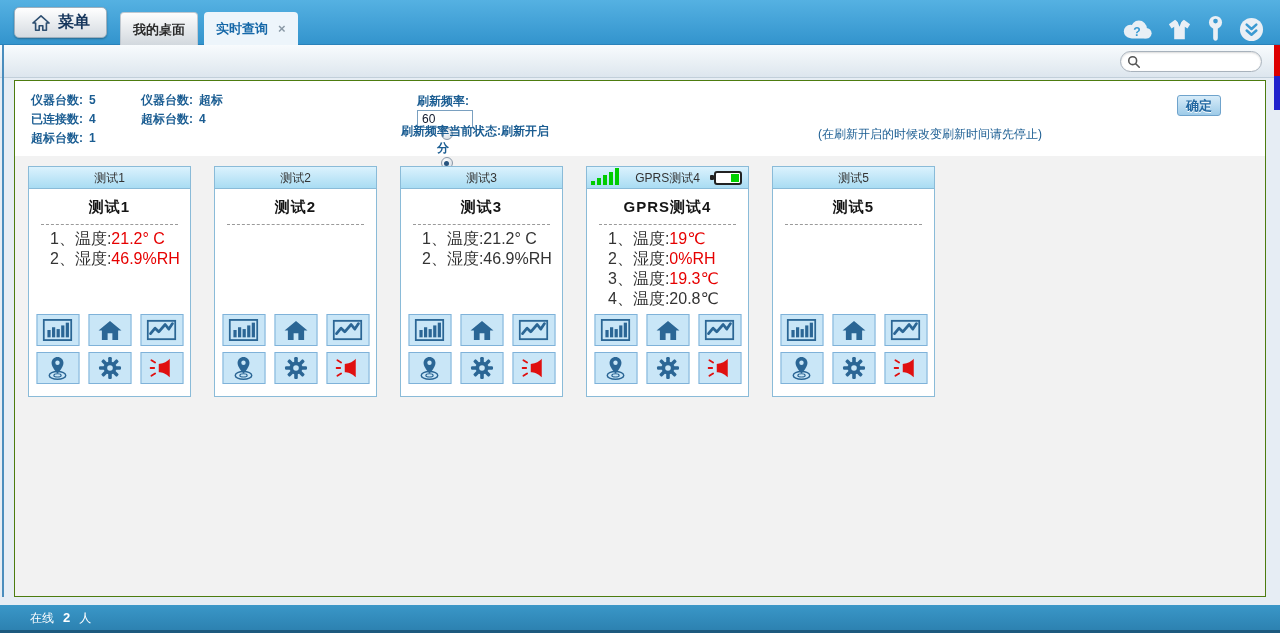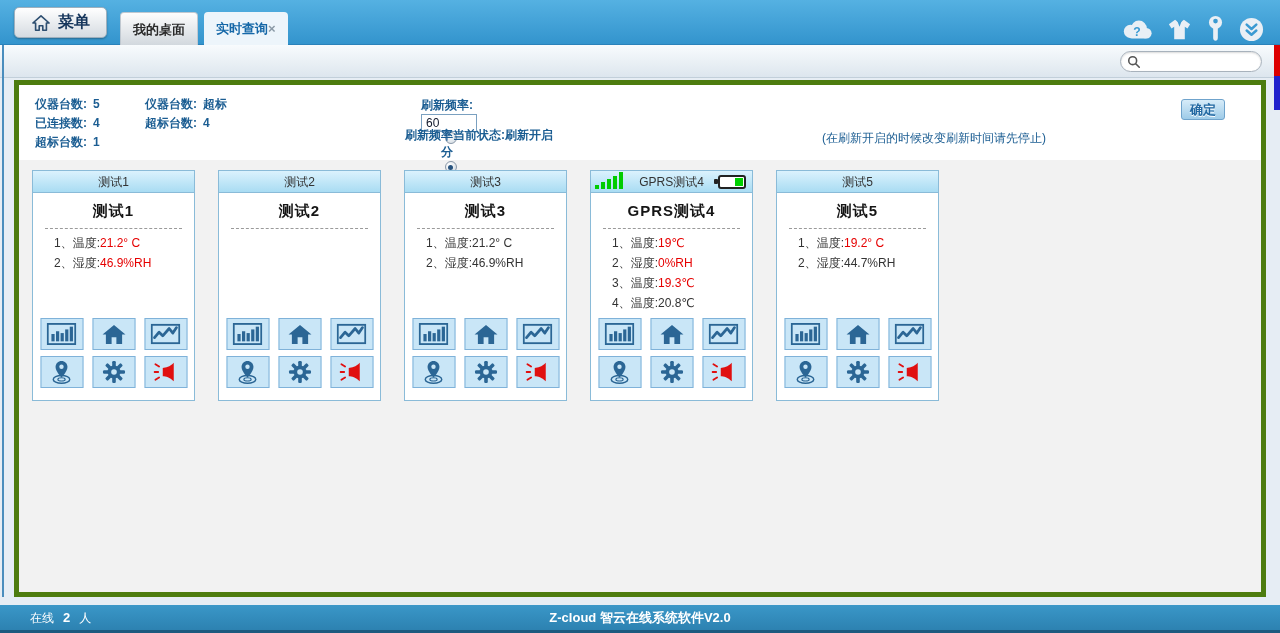--- a/index.html
+++ b/index.html
@@ -10,39 +10,39 @@
   .topbar { position:absolute; left:0; top:0; width:1280px; height:45px;
     background:linear-gradient(180deg,#55b1e2,#3394cd); border-bottom:1px solid #2a82ba; }
   .menu-btn { position:absolute; left:14px; top:7px; width:93px; height:31px;
     background:linear-gradient(180deg,#ffffff,#d5dbe1); border:1px solid #9fb0bd; border-radius:5px;
     display:flex; align-items:center; justify-content:center; gap:7px;
     font-size:16px; font-weight:bold; color:#16365c; box-shadow:0 1px 2px rgba(0,0,0,.3); cursor:pointer; }
   .tabs { position:absolute; left:120px; top:12px; height:33px; display:flex; gap:6px; }
   .tab { height:33px; line-height:33px; padding:0 12px; font-size:13px; font-weight:bold;
     border-radius:4px 4px 0 0; cursor:pointer; }
   .tab.inactive { background:linear-gradient(180deg,#fdfdfd,#d2d8de); color:#2a2a2a; border:1px solid #c0c8d0; border-bottom:none; }
-  .tab.active { background:#edf5fb; color:#1668a8; display:flex; align-items:flex-start; gap:0; }
+  .tab.active { background:#edf5fb; color:#1668a8; display:flex; align-items:flex-start; gap:10px; }
   .tab-close { font-size:13px; font-weight:bold; color:#8a99a6; cursor:pointer; }
   .top-icons { position:absolute; right:16px; top:15px; display:flex; gap:14px; align-items:center; }
   .top-icons > span { display:inline-flex; cursor:pointer; }
 
   
   .toolbar { position:absolute; left:0; top:45px; width:1280px; height:33px;
     background:linear-gradient(180deg,#f8fbfd,#dde6ee); border-bottom:1px solid #c2cfda; }
   .search { position:absolute; right:18px; top:6px; width:142px; height:21px; background:#fff;
     border:1px solid #a8b2bc; border-radius:11px; display:flex; align-items:center; padding:0 6px;
     box-shadow:inset 0 1px 2px rgba(0,0,0,.15); }
   .search input { border:none; outline:none; flex:1; font-size:12px; min-width:0; background:transparent; }
   .stripe-red  { position:absolute; right:0; top:45px; width:6px; height:31px; background:#dd0000; }
   .stripe-blue { position:absolute; right:0; top:76px; width:6px; height:34px; background:#2222cc; }
   .left-edge   { position:absolute; left:2px; top:45px; width:2px; height:552px; background:#4a8dbd; }
 
   
   .main-panel { position:absolute; left:14px; top:80px; width:1252px; height:517px;
-    background:#fff; border:5px solid #4d7c0f; }
+    background:#fff; border:1px solid #4d7c0f; }
   .panel-lower { position:absolute; left:0; right:0; top:75px; bottom:0; background:#f2f2f2; }
 
   .stats-col { position:absolute; font-size:12px; font-weight:bold; color:#1b5d92; }
   .stats-col .stat-row { line-height:19px; white-space:nowrap; }
   .stat-value { margin-left:6px; }
   .stats-col1 { left:16px; top:10px; }
   .stats-col2 { left:126px; top:10px; }
 
   .refresh-row { position:absolute; left:398px; top:12px; display:flex; align-items:center;
     font-size:12px; font-weight:bold; color:#1b5d92;flex-direction:column; }
@@ -60,21 +60,21 @@
     font-size:13px; font-weight:bold; color:#2268a2; text-shadow:0 1px 0 #fff; cursor:pointer; }
 
   
   .cards-row { position:absolute; left:13px; top:85px; display:flex; gap:23px; }
   .card { position:relative; width:163px; height:231px; background:#fff; border:1px solid #8abbd8; }
   .card-header { height:22px; line-height:22px; text-align:center; font-size:12px; color:#333;
     background:linear-gradient(180deg,#dbf2fd,#a9dcf3); border-bottom:1px solid #8abbd8; position:relative; }
   .card-title { text-align:center; font-size:15px; font-weight:bold; color:#151515; margin-top:9px; letter-spacing:1px; }
   .dashed { border-top:1px dashed #9a9a9a; margin:7px 12px 4px; }
   .readings { padding-left:21px; }
-  .reading { font-size:12px; line-height:20px; color:#333; white-space:nowrap; }
+  .reading { font-size:16px; line-height:20px; color:#333; white-space:nowrap; }
   .r-value.alarm { color:#e60000; }
   .icon-grid { position:absolute; bottom:12px; left:50%; transform:translateX(-50%);
     display:grid; grid-template-columns:repeat(3,43px); gap:6px 9px; }
   .icon-btn { width:43px; height:32px; background:#c9e6f7; border:1px solid #7fb2d9;
     display:flex; align-items:center; justify-content:center; cursor:pointer; }
 
   .signal { position:absolute; left:4px; bottom:3px; display:none; align-items:flex-end; gap:2px; }
   .card.gprs .signal { display:flex; }
   .signal i { display:block; width:4px; background:#00cc00; }
   .signal i:nth-child(1){height:4px;} .signal i:nth-child(2){height:7px;}
@@ -461,24 +461,20 @@
   </div>
 
   <div class="card">
     <div class="card-header">
       
       <span>测试5</span>
       
     </div>
     <div class="card-title">测试5</div>
     <div class="dashed"></div>
-    <div class="readings">
-            <div class="reading"><span class="r-label">1、温度:</span><span class="r-value alarm">19.2° C</span></div>
-            <div class="reading"><span class="r-label">2、湿度:</span><span class="r-value">44.7%RH</span></div>
-          </div>
     <div class="icon-grid">
       <div class="icon-btn">
         <svg viewBox="0 0 32 24" width="30" height="22">
           <rect x="1" y="1" width="30" height="22" fill="none" stroke="#2b6695" stroke-width="2"></rect>
           <rect x="5" y="12" width="3.5" height="8" fill="#2b6695"></rect>
                 <rect x="10" y="9" width="3.5" height="11" fill="#2b6695"></rect>
           <rect x="15" y="11" width="3.5" height="9" fill="#2b6695"></rect>
                 <rect x="20" y="7" width="3.5" height="13" fill="#2b6695"></rect>
           <rect x="25" y="4" width="3.5" height="16" fill="#2b6695"></rect>
         </svg>
@@ -526,15 +522,14 @@
       </div>
     </div>
   </div>
 </div>
   </div>
 
   <div class="footer">
     <div class="online">
       <span>在线</span><b>2</b><span>人</span>
     </div>
-    <div class="app-title">Z-cloud 智云在线系统软件V2.0</div>
   </div>
 </div>
 
 </body></html>

